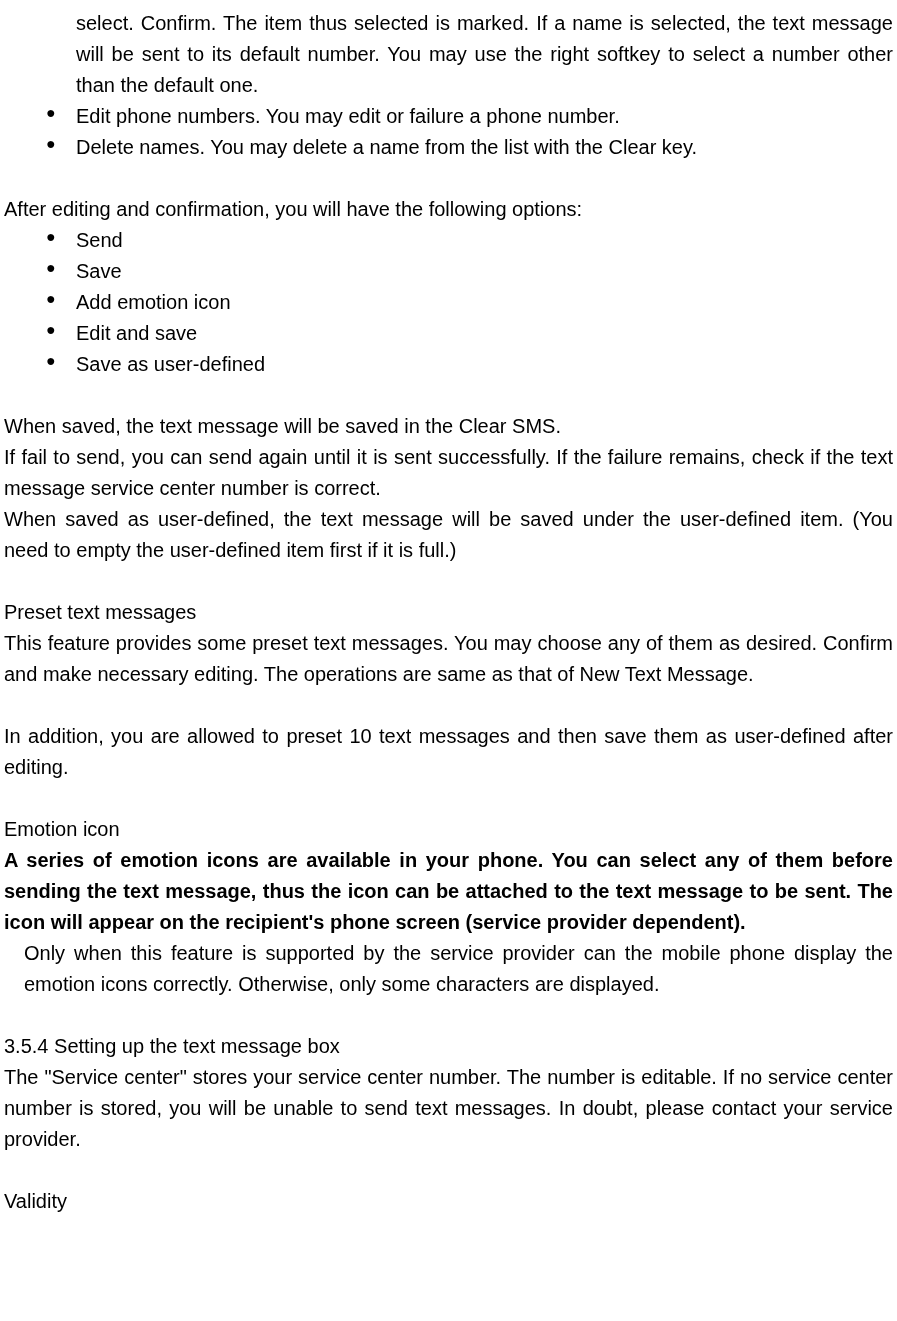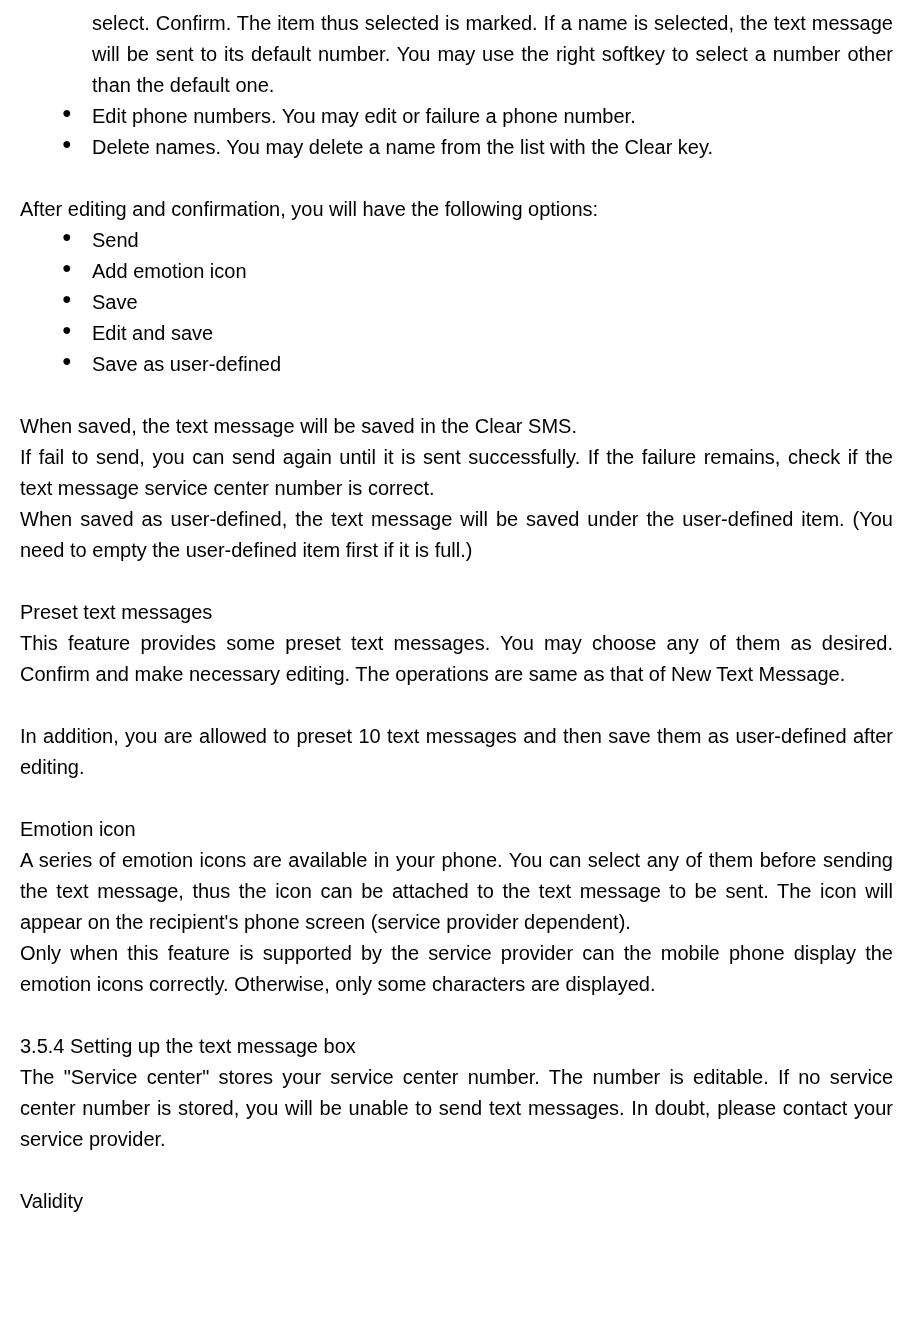--- a/index.html
+++ b/index.html
@@ -6,21 +6,21 @@
     body {
       width: 897px;
       background: #fff;
       font-family: Arial, Helvetica, sans-serif;
       font-size: 20px;
       line-height: 1.55;
       color: #000;
       padding: 0;
     }
     .page {
-      padding: 8px 4px 0 20px;
+      padding: 8px 4px 0 4px;
     }
     .para {
       text-align: justify;
       margin-bottom: 0;
     }
     ul.bullets {
       list-style: none;
       padding-left: 42px;
     }
     ul.bullets li {
@@ -50,22 +50,22 @@
     <li><span>Edit phone numbers. You may edit or failure a phone number.</span></li>
     <li><span>Delete names. You may delete a name from the list with the Clear key.</span></li>
   </ul>
 
   <p class="para" style="height:31px;"></p>
 
   <p class="para">After editing and confirmation, you will have the following options:</p>
 
   <ul class="bullets">
     <li><span>Send</span></li>
+    <li><span>Save</span></li>
     <li><span>Add emotion icon</span></li>
-    <li><span>Save</span></li>
     <li><span>Edit and save</span></li>
     <li><span>Save as user-defined</span></li>
   </ul>
 
   <p class="para" style="height:31px;"></p>
 
   <p class="para">When saved, the text message will be saved in the Clear SMS.</p>
   <p class="para" style="text-align: justify;">If fail to send, you can send again until it is sent successfully. If the failure remains, check if the text message service center number is correct.</p>
   <p class="para" style="text-align: justify;">When saved as user-defined, the text message will be saved under the user-defined item. (You need to empty the user-defined item first if it is full.)</p>
 
@@ -74,22 +74,22 @@
   <p class="para">Preset text messages</p>
   <p class="para" style="text-align: justify;">This feature provides some preset text messages. You may choose any of them as desired. Confirm and make necessary editing. The operations are same as that of New Text Message.</p>
 
   <p class="para" style="height:31px;"></p>
 
   <p class="para" style="text-align: justify;">In addition, you are allowed to preset 10 text messages and then save them as user-defined after editing.</p>
 
   <p class="para" style="height:31px;"></p>
 
   <p class="para">Emotion icon</p>
-  <p class="para" style="text-align: justify;">A series of emotion icons are available in your phone. You can select any of them before sending the text message, thus the icon can be attached to the text message to be sent. The icon will appear on the recipient's phone screen (service provider dependent).</p>
-  <p class="para" style="text-align: justify;">Only when this feature is supported by the service provider can the mobile phone display the emotion icons correctly. Otherwise, only some characters are displayed.</p>
+  <p class="para" style="text-align: justify; font-weight: bold;">A series of emotion icons are available in your phone. You can select any of them before sending the text message, thus the icon can be attached to the text message to be sent. The icon will appear on the recipient's phone screen (service provider dependent).</p>
+  <p class="para" style="text-align: justify; margin-left: 20px;">Only when this feature is supported by the service provider can the mobile phone display the emotion icons correctly. Otherwise, only some characters are displayed.</p>
 
   <p class="para" style="height:31px;"></p>
 
   <p class="para">3.5.4 Setting up the text message box</p>
   <p class="para" style="text-align: justify;">The "Service center" stores your service center number. The number is editable. If no service center number is stored, you will be unable to send text messages. In doubt, please contact your service provider.</p>
 
   <p class="para" style="height:31px;"></p>
 
   <p class="para">Validity</p>
 

